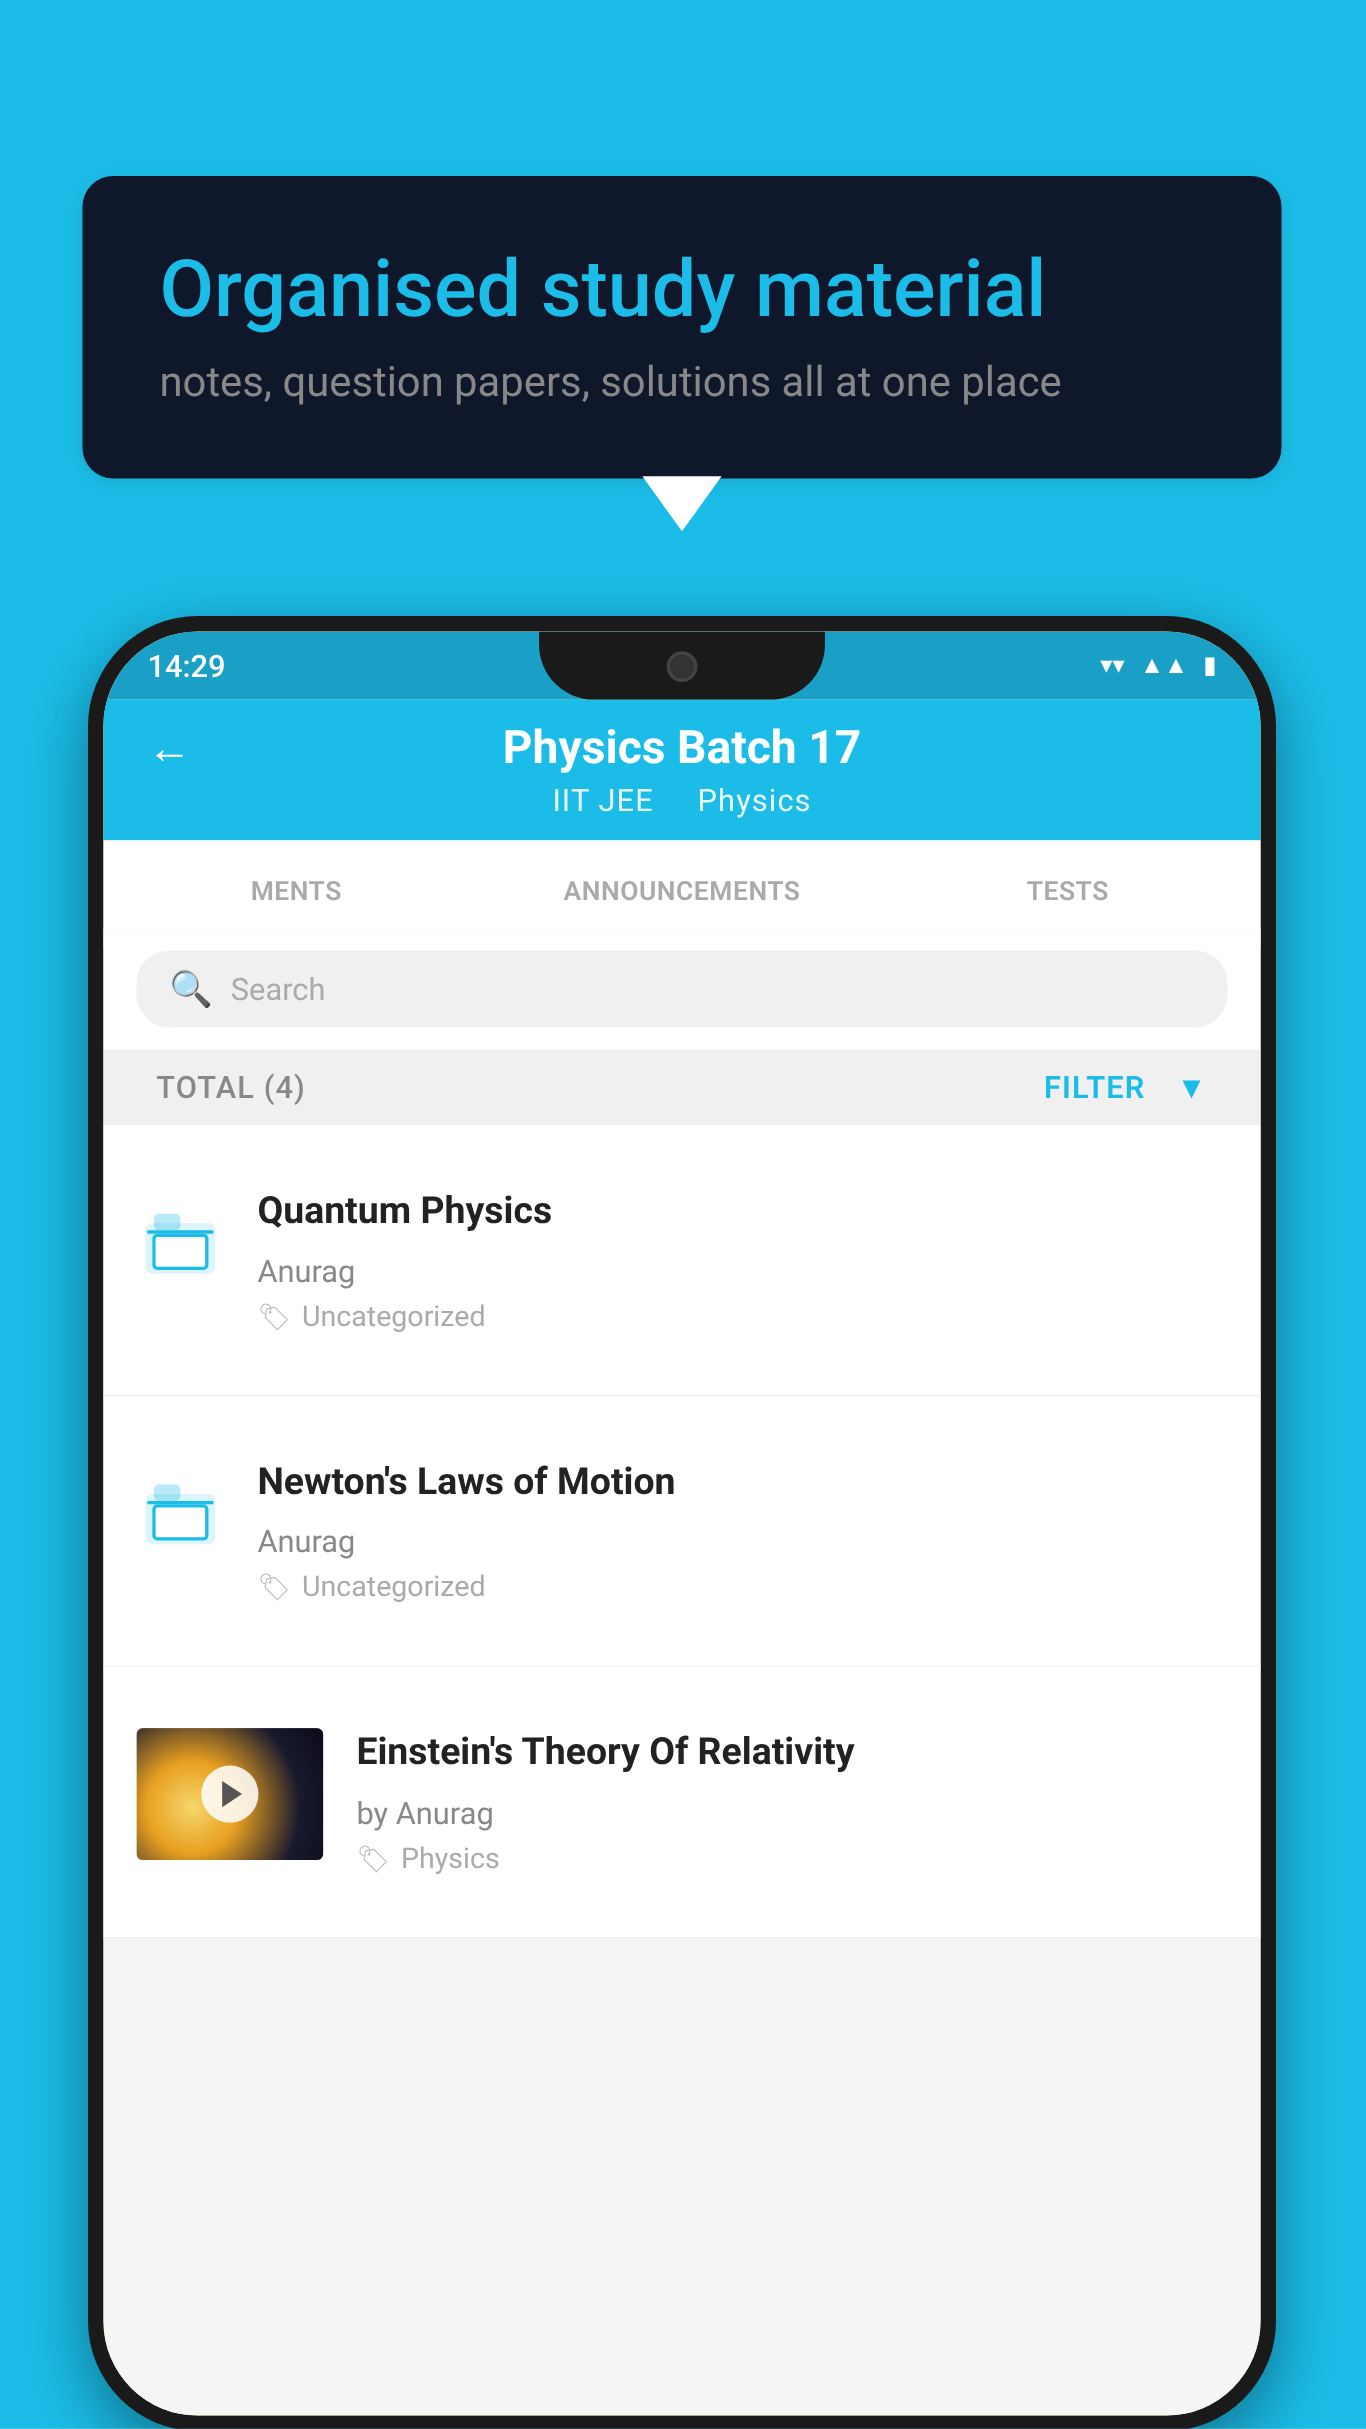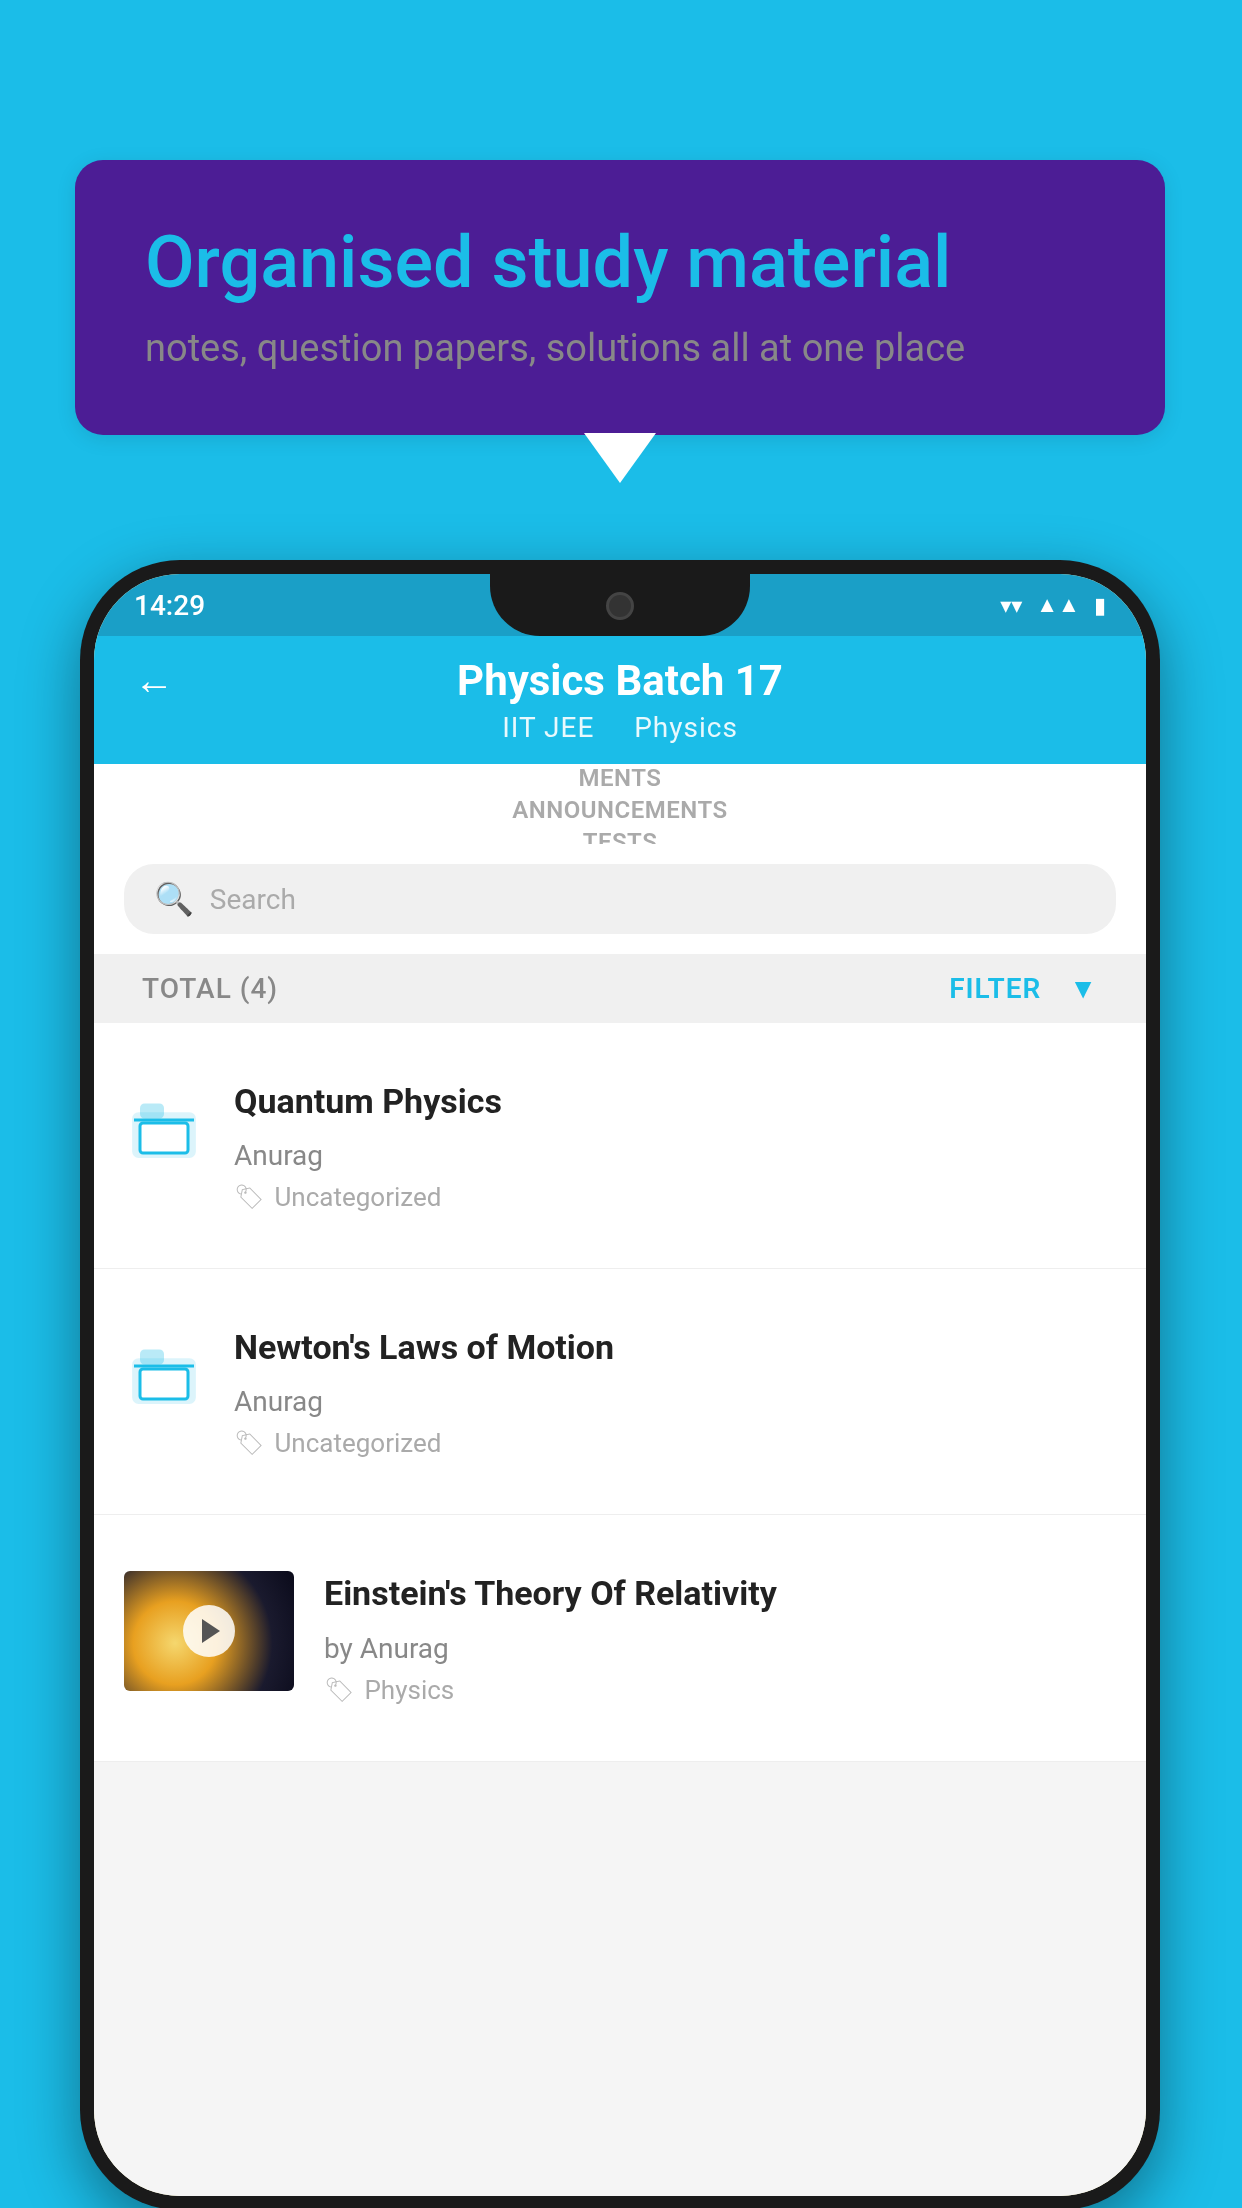--- a/index.html
+++ b/index.html
@@ -12,21 +12,21 @@
       overflow: hidden;
       position: relative;
     }
 
     
     .speech-bubble {
       position: absolute;
       top: 160px;
       left: 75px;
       width: 1090px;
-      background: #4c1d95;
+      background: #0f172a;
       border-radius: 28px;
       padding: 60px 70px 65px 70px;
       box-shadow: 0 4px 20px rgba(0,0,0,0.1);
     }
 
     .speech-bubble::after {
       content: '';
       position: absolute;
       bottom: -48px;
       left: 50%;
@@ -171,21 +171,20 @@
     .tab-bar {
       position: absolute;
       top: 190px;
       left: 0;
       width: 100%;
       height: 96px;
       background: white;
       display: flex;
       align-items: center;
       border-bottom: 1px solid #eee;
-      flex-direction: column;
     }
 
     .tab-item {
       flex: 1;
       height: 100%;
       display: flex;
       align-items: center;
       justify-content: center;
       font-size: 24px;
       color: #aaa;

